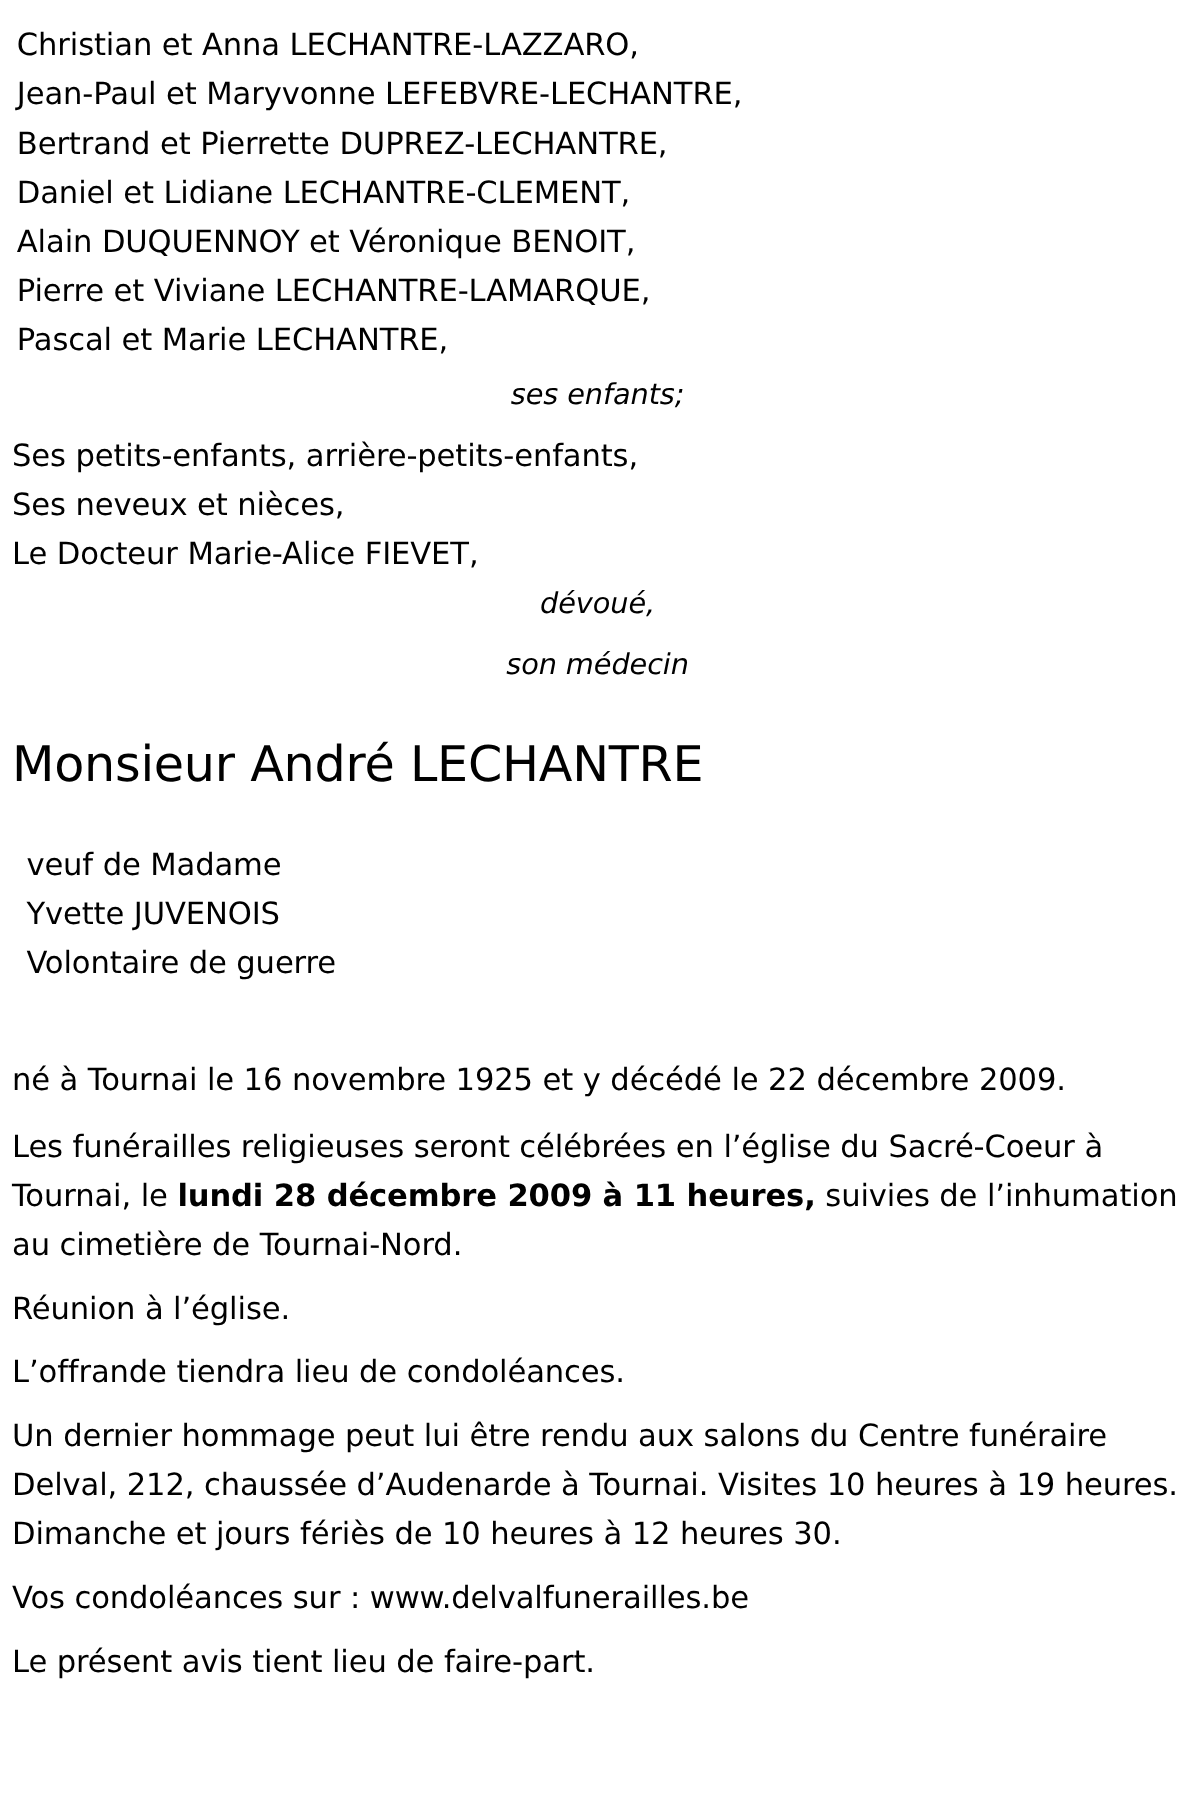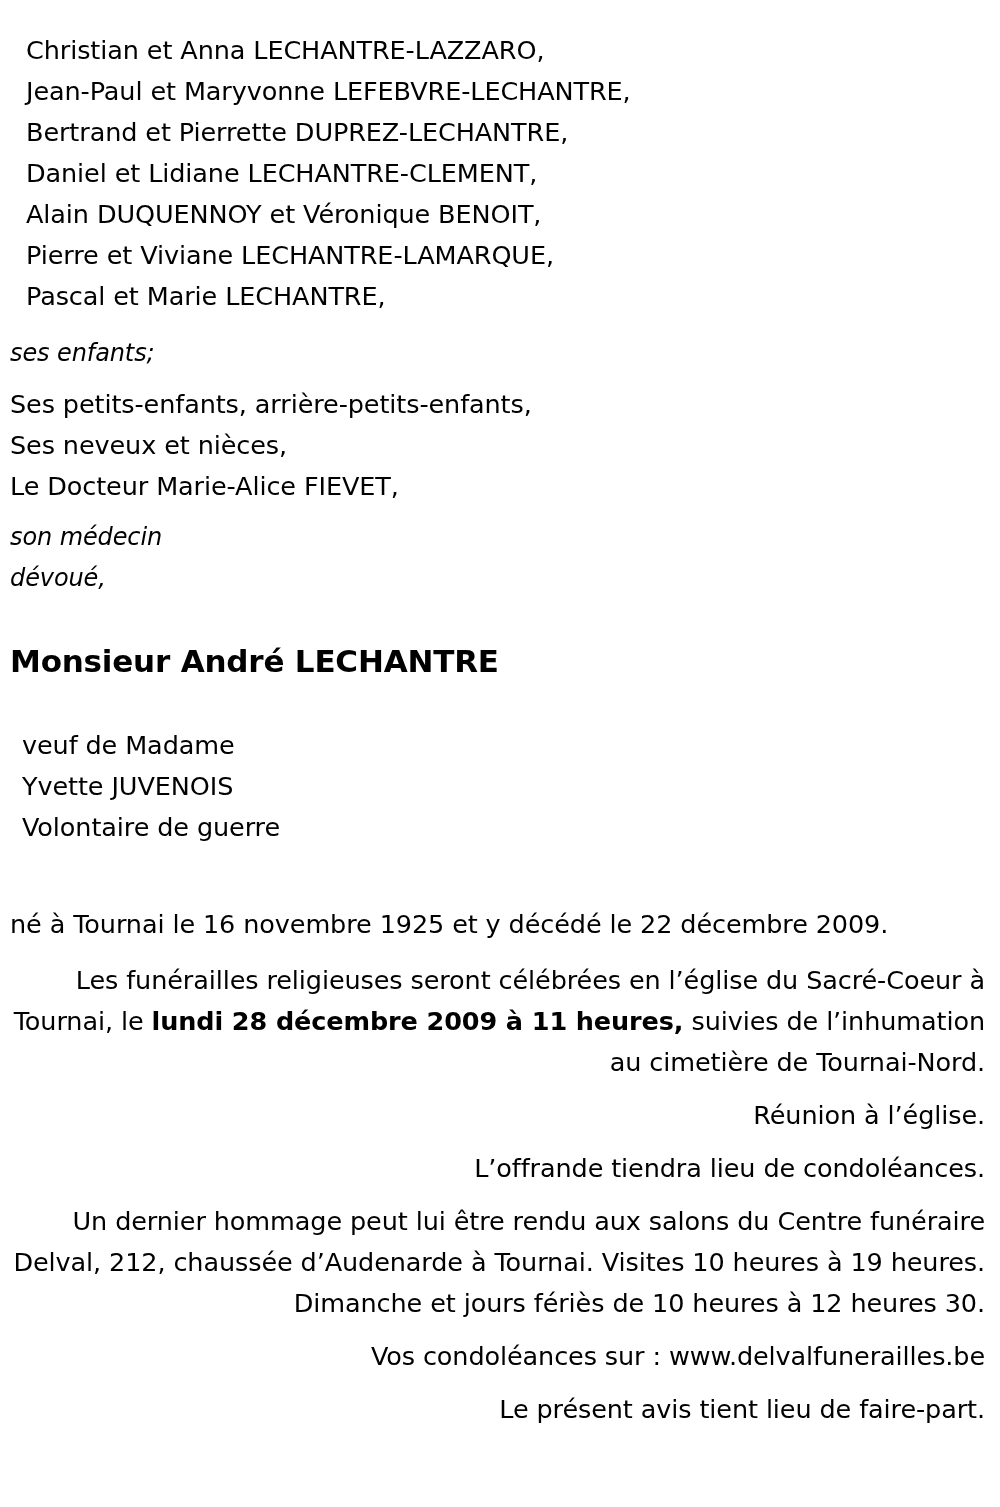--- a/index.html
+++ b/index.html
@@ -22,32 +22,32 @@
     padding: 0 10px 0 10px;
   }
   .notice {
     font-size: 25.5px;
     line-height: 41px;
     letter-spacing: -0.1px;
   }
 
   
   .name-block {
-    margin: 16px;
+    margin: 4px;
     padding-top: 14px;
   }
   .name-line {
     display: block;
     white-space: nowrap;
   }
 
   
   .qualifier {
     display: block;
-    text-align: left;
+    text-align: center;
     font-style: italic;
     font-size: 24px;
     line-height: 41px;
     padding-right: 4px;
   }
   .qualifier-spaced {
     margin-top: 10px;
   }
 
   .second-block {
@@ -57,42 +57,41 @@
 
   .announce-block {
     margin: 0;
     padding-top: 10px;
   }
 
   
   .headline {
     margin: 0;
     padding-top: 42px;
-    font-size: 31px;
+    font-size: 41px;
     line-height: 40px;
-    font-weight: bold;
+    font-weight: normal;
     letter-spacing: -0.2px;
   }
 
   .spouse-block {
     margin: 12px;
     padding-top: 32px;
   }
 
   .birth-line {
     margin: 0;
     padding-top: 44px;
   }
 
   
   .para {
     margin: 0;
     padding-top: 12px;
     max-width: 975px;
-    text-align: right;
   }
   .para.first-para {
     padding-top: 15px;
   }
   .para b,
   .para strong {
     font-weight: bold;
   }
 </style>
 </head>
@@ -112,22 +111,22 @@
     </div>
 
     <span class="qualifier">ses enfants;</span>
 
     <div class="second-block">
       <span class="name-line">Ses petits-enfants, arrière-petits-enfants,</span>
       <span class="name-line">Ses neveux et nièces,</span>
       <span class="name-line">Le Docteur Marie-Alice FIEVET,</span>
     </div>
 
+    <span class="qualifier">dévoué,</span>
     <span class="qualifier qualifier-spaced">son médecin</span>
-    <span class="qualifier">dévoué,</span>
 
 
     <div class="headline">Monsieur André LECHANTRE</div>
 
     <div class="spouse-block">
       <span class="name-line">veuf de Madame</span>
       <span class="name-line">Yvette JUVENOIS</span>
       <span class="name-line">Volontaire de guerre</span>
     </div>
 

